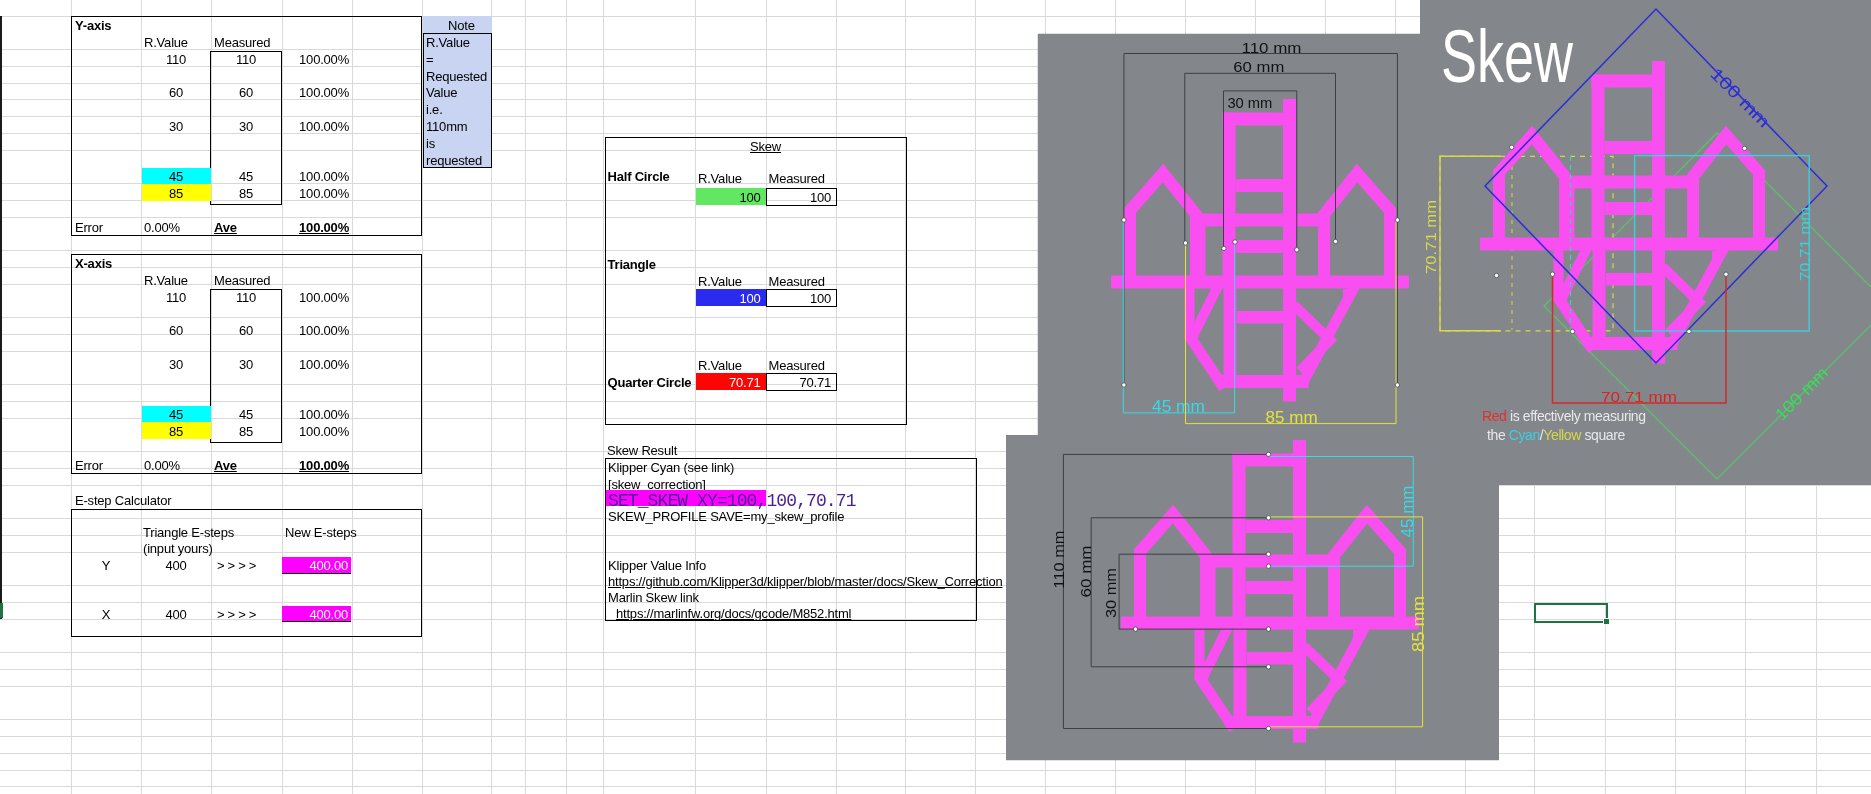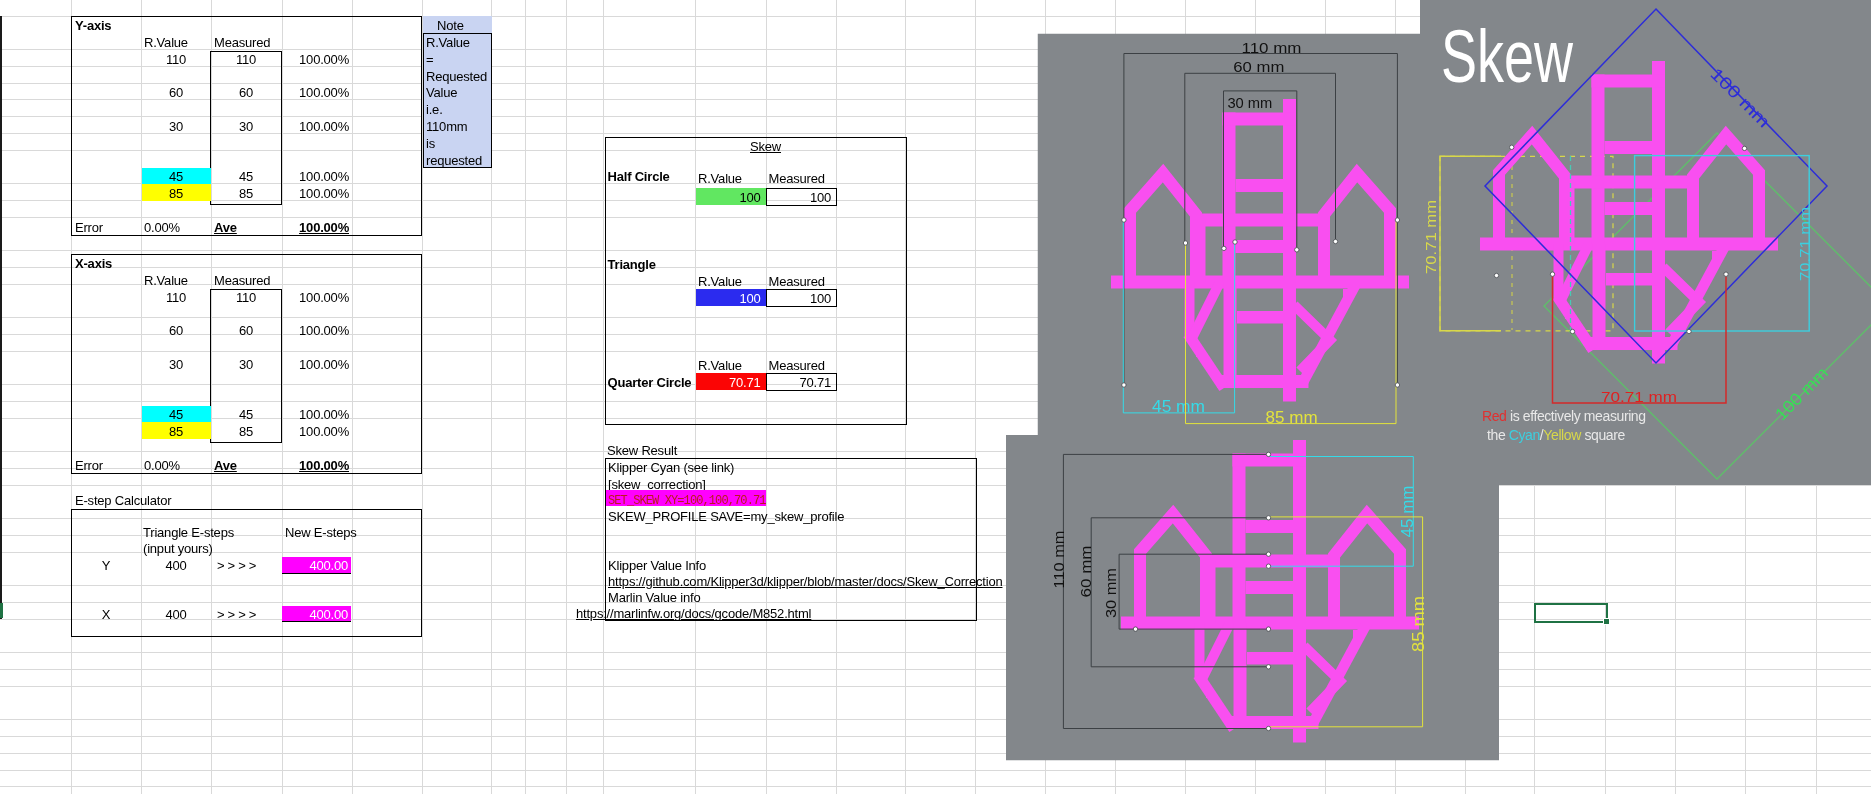--- a/index.html
+++ b/index.html
@@ -89,21 +89,21 @@
 
     <div class="t" style="left:75px;top:219.5px;">Error</div>
     <div class="t" style="left:144px;top:219.5px;">0.00%</div>
     <div class="t b" style="left:214px;top:219.5px;text-decoration:underline;">Ave</div>
     <div class="t rgt b" style="left:282px;top:219.5px;width:67px;text-decoration:underline;">100.00%</div>
   </div>
 
   <div id="notebox">
 
     <div class="abs" style="left:422.5px;top:16.4px;width:69px;height:16.8px;background:#c9d4f2;"></div>
-    <div class="t" style="left:437px;top:18px;">Note</div>
+    <div class="t" style="left:448px;top:18px;">Note</div>
 
     <div class="abs" style="left:422.5px;top:33.2px;width:67px;height:133px;background:#c9d4f2;border:1.5px solid #000;"></div>
     <div class="t" style="left:426px;top:35px;line-height:16.8px;">R.Value<br>=<br>Requested<br>Value<br>i.e.<br>110mm<br>is<br>requested</div>
   </div>
 
   <div id="xtable">
 
     <div class="abs" style="left:71px;top:254.4px;width:349px;height:218px;border:1.5px solid #000;"></div>
 
     <div class="abs" style="left:210px;top:289px;width:70px;height:152px;border:1.5px solid #000;"></div>
@@ -210,31 +210,31 @@
 
     <div class="t" style="left:607px;top:443px;">Skew Result</div>
 
     <div class="abs" style="left:604.5px;top:458px;width:370px;height:161px;border:1.5px solid #000;"></div>
 
     <div class="t" style="left:608px;top:460px;">Klipper Cyan (see link)</div>
 
     <div class="t" style="left:608px;top:476.5px;">[skew_correction]</div>
 
     <div class="abs" style="left:605.5px;top:490.3px;width:160px;height:16.2px;background:#ff00ff;"></div>
-    <div class="t" style="left:608px;top:492.5px;color:#b91c1c;font-family:'Liberation Mono',monospace;font-size:12px;letter-spacing:-0.9px;">SET_SKEW XY=100,100,70.71</div>
+    <div class="t" style="left:608px;top:492.5px;color:#4c1d95;font-family:'Liberation Mono',monospace;font-size:18px;letter-spacing:-0.9px;">SET_SKEW XY=100,100,70.71</div>
 
     <div class="t" style="left:608px;top:508.8px;">SKEW_PROFILE SAVE=my_skew_profile</div>
 
     <div class="t" style="left:608px;top:557.5px;">Klipper Value Info</div>
 
     <div class="t" style="left:608px;top:573.8px;text-decoration:underline;">https://github.com/Klipper3d/klipper/blob/master/docs/Skew_Correction</div>
 
-    <div class="t" style="left:608px;top:589.9px;">Marlin Value info</div>
-
-    <div class="t" style="left:576px;top:606px;text-decoration:underline;">https://marlinfw.org/docs/gcode/M852.html</div>
+    <div class="t" style="left:608px;top:589.9px;">Marlin Skew link</div>
+
+    <div class="t" style="left:616px;top:606px;text-decoration:underline;">https://marlinfw.org/docs/gcode/M852.html</div>
   </div>
 
   <div id="selection">
 
     <div class="abs" style="left:1534px;top:602.5px;width:70px;height:16px;border:2px solid #1f7244;"></div>
 
     <div class="abs" style="left:1603px;top:617.5px;width:5px;height:5px;background:#1f7244;border:1px solid #fff;"></div>
 
     <div class="abs" style="left:0;top:602.5px;width:2.5px;height:15.5px;background:#1f7244;"></div>
   </div>

